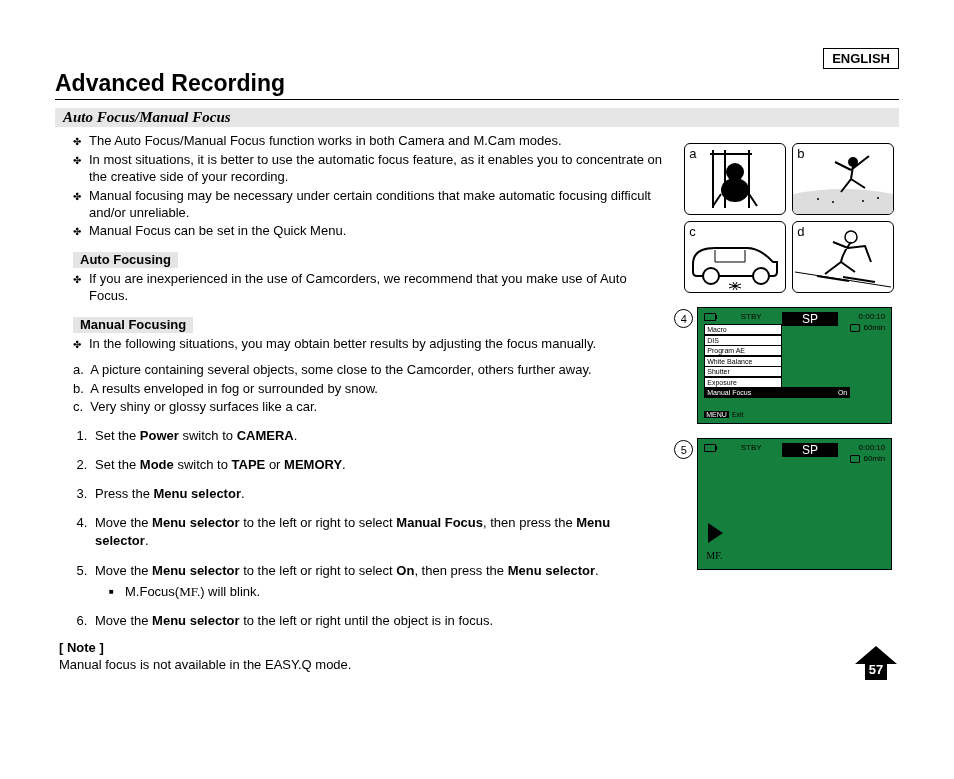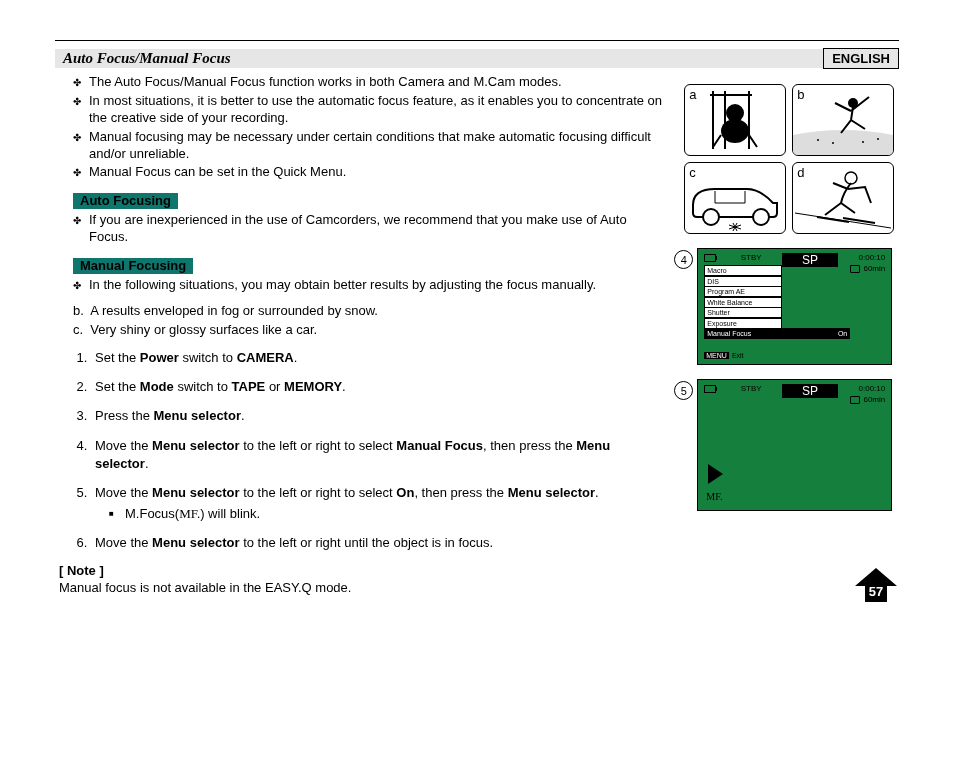--- a/index.html
+++ b/index.html
@@ -68,21 +68,21 @@
   }
   ul.diamond li::before {
     content: "✤";
     position: absolute;
     left: 0;
     font-size: 10px;
     top: 2px;
   }
   .inset-label {
     display: inline-block;
-    background: #0f766e;
+    background: #e5e5e5;
     padding: 0 7px 1px 7px;
     margin: 6px 0 3px 18px;
     font-weight: bold;
     font-size: 13px;
   }
   .lettered {
     margin: 8px 0 8px 18px;
     line-height: 1.35;
   }
   .lettered div { margin-bottom: 1px; }
@@ -254,20 +254,21 @@
     bottom: 22px;
   }
   .page-num svg { display:block; }
 </style>
 </head>
 <body>
 
 <div class="page">
   <div class="lang-box">ENGLISH</div>
 
+  <h1>Advanced Recording</h1>
   <div class="hr"></div>
   <div class="subhead">Auto Focus/Manual Focus</div>
 
   <div class="content">
     <div class="left-col">
 
       <ul class="diamond">
         <li>The Auto Focus/Manual Focus function works in both Camera and M.Cam modes.</li>
         <li>In most situations, it is better to use the automatic focus feature, as it enables you to concentrate on the creative side of your recording.</li>
         <li>Manual focusing may be necessary under certain conditions that make automatic focusing difficult and/or unreliable.</li>
@@ -278,20 +279,21 @@
       <ul class="diamond">
         <li>If you are inexperienced in the use of Camcorders, we recommend that you make use of Auto Focus.</li>
       </ul>
 
       <div class="inset-label">Manual Focusing</div>
       <ul class="diamond">
         <li>In the following situations, you may obtain better results by adjusting the focus manually.</li>
       </ul>
 
       <div class="lettered">
+        <div>a.&nbsp; <span>A picture containing several objects, some close to the Camcorder, others further away.</span></div>
         <div>b.&nbsp; <span>A results enveloped in fog or surrounded by snow.</span></div>
         <div>c.&nbsp; <span>Very shiny or glossy surfaces like a car.</span></div>
       </div>
 
       <ol class="numbered">
         <li><span>Set the </span><span class="bold">Power</span><span> switch to </span><span class="bold">CAMERA</span><span>.</span></li>
         <li><span>Set the </span><span class="bold">Mode</span><span> switch to </span><span class="bold">TAPE</span><span> or </span><span class="bold">MEMORY</span><span>.</span></li>
         <li><span>Press the </span><span class="bold">Menu selector</span><span>.</span></li>
         <li><span>Move the </span><span class="bold">Menu selector</span><span> to the left or right to select </span><span class="bold">Manual Focus</span><span>, then press the </span><span class="bold">Menu selector</span><span>.</span></li>
         <li>

